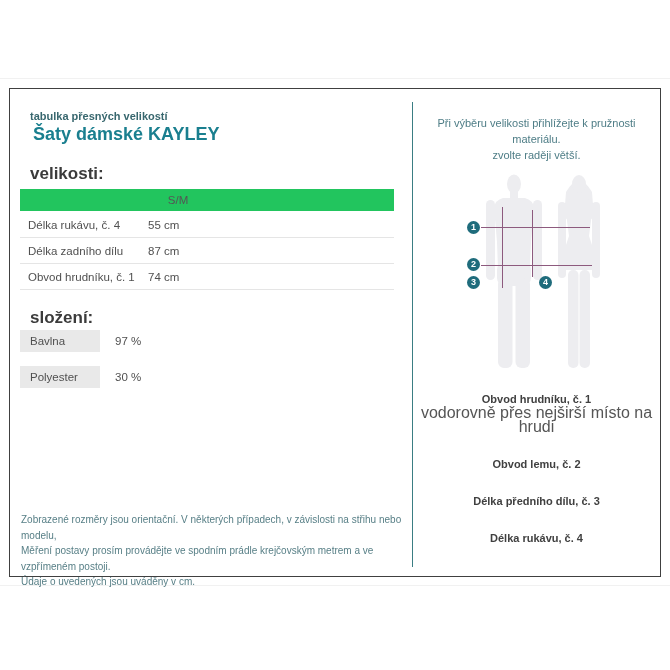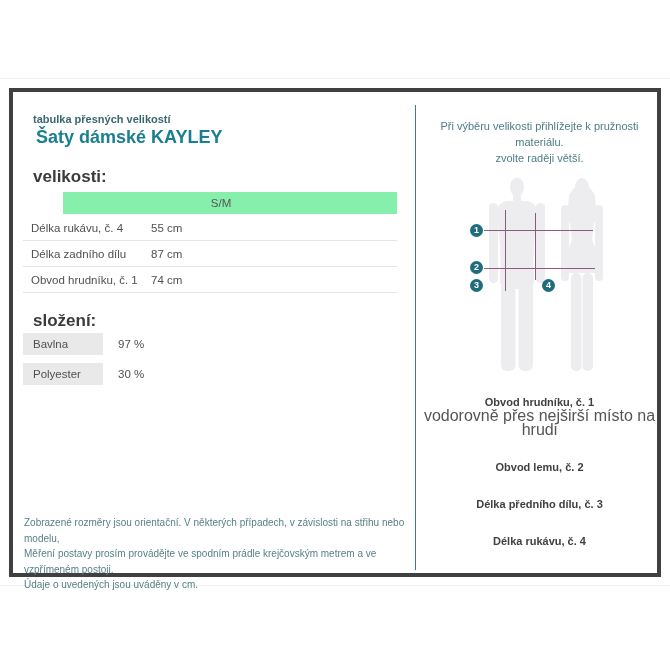--- a/index.html
+++ b/index.html
@@ -4,42 +4,42 @@
 <style>
   * { box-sizing: border-box; margin: 0; padding: 0; }
   html, body { width: 670px; height: 670px; background: #ffffff;
     font-family: "Liberation Sans", sans-serif; position: relative; overflow: hidden; }
 
   .page-sep { position: absolute; left: 0; width: 670px; height: 1px; background: #f1f1f1; }
   .sep-top { top: 78px; }
   .sep-bottom { top: 585px; }
 
   .frame { position: absolute; left: 9px; top: 88px; width: 652px; height: 489px;
-    border: 4px solid #404040; background: #fff; padding-left: 15px; }
+    border: 1px solid #404040; background: #fff; padding-left: 15px; }
 
   
   .left-panel { position: absolute; left: 0; top: 0; width: 402px; height: 100%; }
 
   .subtitle { position: absolute; left: 20px; top: 21px; font-size: 11px; font-weight: bold; color: #38676e; }
   .title { position: absolute; left: 23px; top: 35px; font-size: 18px; font-weight: bold; color: #1a7f8f; }
   .section-label { position: absolute; left: 20px; font-size: 17px; font-weight: bold; color: #3b3b3b; }
   .sizes-label { top: 75px; }
   .comp-label { top: 219px; }
 
   .sizes-table { position: absolute; left: 10px; top: 100px; width: 374px;
     font-size: 11.5px; color: #505050; }
-  .sizes-header { height: 22px; background: #86efac; display: flex; align-items: center; margin-bottom: 1px; margin-left: 40px; }
+  .sizes-header { height: 22px; background: #22c55e; display: flex; align-items: center; margin-bottom: 1px; }
   .sizes-header .col-spacer { width: 128px; }
   .sizes-header .col-size { width: 60px; text-align: center; color: #555; }
   .sizes-row { height: 26px; display: flex; align-items: center; border-bottom: 1px solid #e5e5e5; }
   .sizes-row .row-label { width: 120px; padding-left: 8px; }
   .sizes-row .row-value { padding-left: 8px; }
 
   .comp-table { position: absolute; left: 10px; top: 241px; font-size: 11.5px; color: #505050; }
-  .comp-row { display: flex; margin-bottom: 8px; justify-content: center; }
+  .comp-row { display: flex; margin-bottom: 14px; justify-content: center; }
   .comp-mat { width: 80px; height: 22px; line-height: 22px; background: #e9e9e9; padding-left: 10px; }
   .comp-val { height: 22px; line-height: 22px; margin-left: 15px; }
 
   .disclaimer { position: absolute; left: 11px; top: 423px; width: 385px;
     font-size: 10px; line-height: 15.5px; color: #577f86; }
 
   
   .divider { position: absolute; left: 402px; top: 13px; width: 1px; height: 465px; background: #3a7d83; }
 
   

